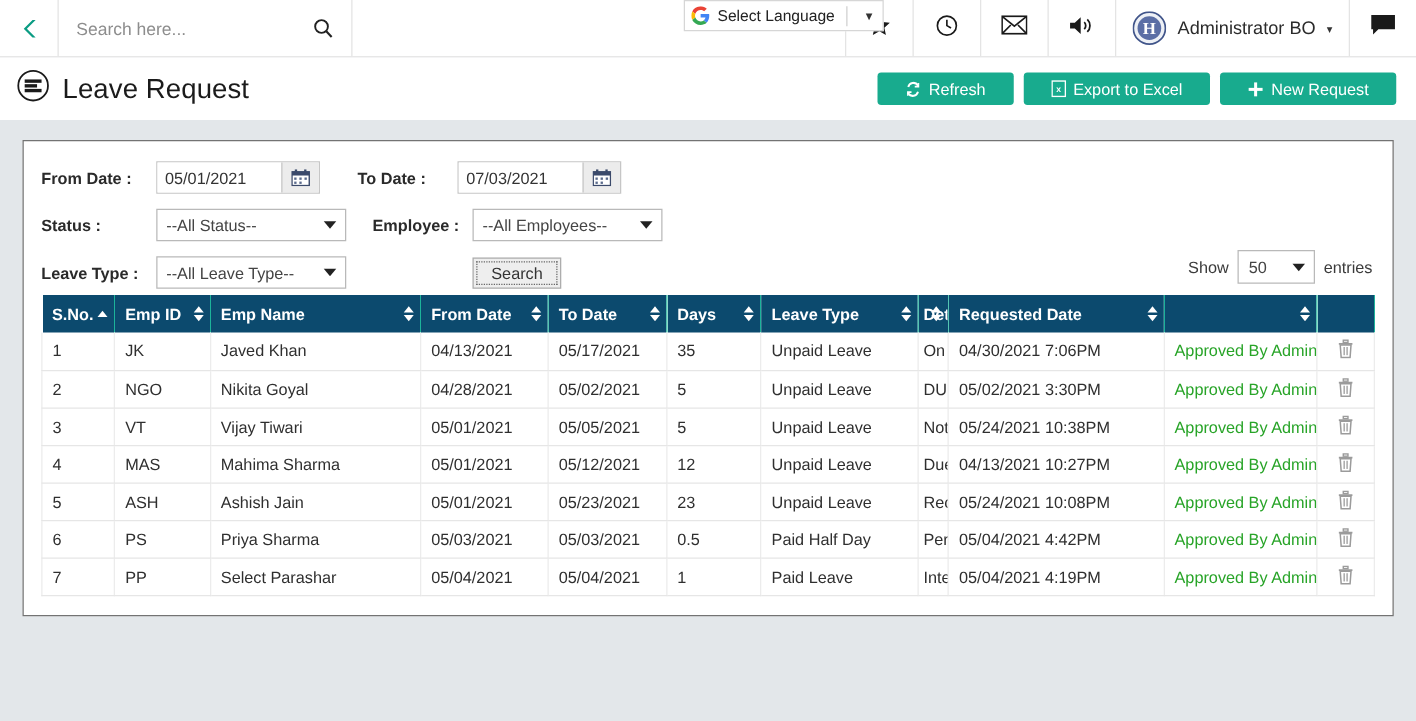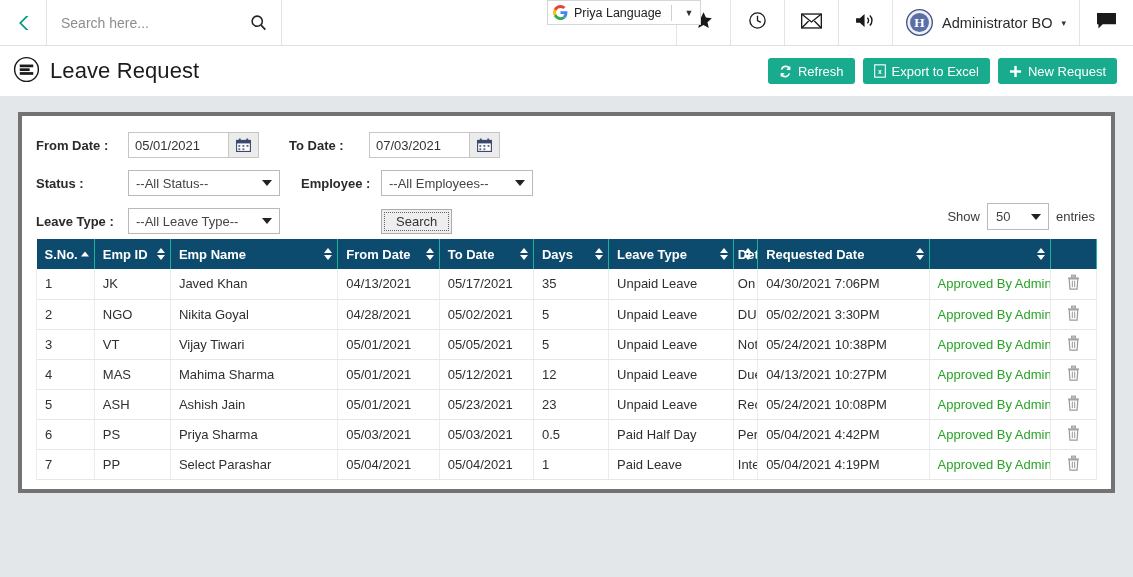--- a/index.html
+++ b/index.html
@@ -59,28 +59,28 @@
   .pagehead {
     height: 50px; background: #fff; display: flex; align-items: center;
     padding: 0 16px 0 13px; position: relative;
   }
   .pagehead .titlewrap { display: flex; align-items: center; gap: 10px; }
   .pagehead h1 { font-size: 22px; font-weight: normal; color: #1b1b1b; letter-spacing: .1px; }
   .btnbar { margin-left: auto; display: flex; gap: 8px; }
   .btn {
     background: #18ab8e; color: #fff; border: 0; border-radius: 3px;
     font-size: 13px; font-family: "Liberation Sans", sans-serif;
-    height: 26px; padding: 0 11px; display: flex; align-items: center; gap: 6px;
+    height: 26px; padding: 0 22px; display: flex; align-items: center; gap: 6px;
     cursor: pointer; white-space: nowrap;
   }
   .btn svg { display: block; }
 
   
   .card {
-    margin: 16px 18px 0 18px; background: #fff; border: 4px solid #737373;
+    margin: 16px 18px 0 18px; background: #fff; border: 1px solid #737373;
     height: 381px; padding: 16px 14px 0 14px; position: relative; overflow: hidden;
   }
 
   .filters { position: relative; height: 106px; }
   .frow { display: flex; align-items: center; margin-bottom: 12px; }
   .lbl { font-size: 13px; font-weight: bold; color: #2a2a2a; }
   .lbl.w1 { width: 92px; }
   .datebox { display: flex; width: 131px; height: 26px; border: 1px solid #c6c6c6; background: #fff; }
   .datebox input {
     flex: 1; border: 0; outline: none; padding: 0 6px; font-size: 13px; color: #333;
@@ -169,21 +169,21 @@
 
   <div class="gtrans">
     <span class="gicon">
       <svg width="15" height="15" viewBox="0 0 48 48">
         <path fill="#EA4335" d="M24 9.5c3.5 0 6.6 1.2 9 3.6l6.8-6.8C35.6 2.4 30.2 0 24 0 14.6 0 6.5 5.4 2.6 13.2l7.9 6.1C12.4 13.5 17.7 9.5 24 9.5z"></path>
         <path fill="#4285F4" d="M46.1 24.6c0-1.6-.1-3.2-.4-4.6H24v9.1h12.4c-.5 2.9-2.1 5.4-4.6 7l7.6 5.9c4.4-4.1 6.7-10.2 6.7-17.4z"></path>
         <path fill="#FBBC05" d="M10.5 28.6c-.5-1.5-.8-3-.8-4.6s.3-3.1.8-4.6l-7.9-6.1C1 16.4 0 20.1 0 24s1 7.6 2.6 10.7l7.9-6.1z"></path>
         <path fill="#34A853" d="M24 48c6.2 0 11.5-2 15.4-5.6l-7.6-5.9c-2.1 1.4-4.8 2.3-7.8 2.3-6.3 0-11.6-4-13.5-9.7l-7.9 6.1C6.5 42.6 14.6 48 24 48z"></path>
       </svg>
     </span>
-    <span>Priya Language</span>
+    <span>Select Language</span>
     <span class="sep"></span>
     <span class="caret">▼</span>
   </div>
 
   <div class="ic-cell">
     <span>
       <svg width="19" height="19" viewBox="0 0 20 20">
           <path d="M10 1.2l2.6 5.7 6.2.7-4.6 4.2 1.3 6.1L10 14.8 4.5 17.9l1.3-6.1L1.2 7.6l6.2-.7z" fill="#1a1a1a"></path>
         </svg>
     </span>

